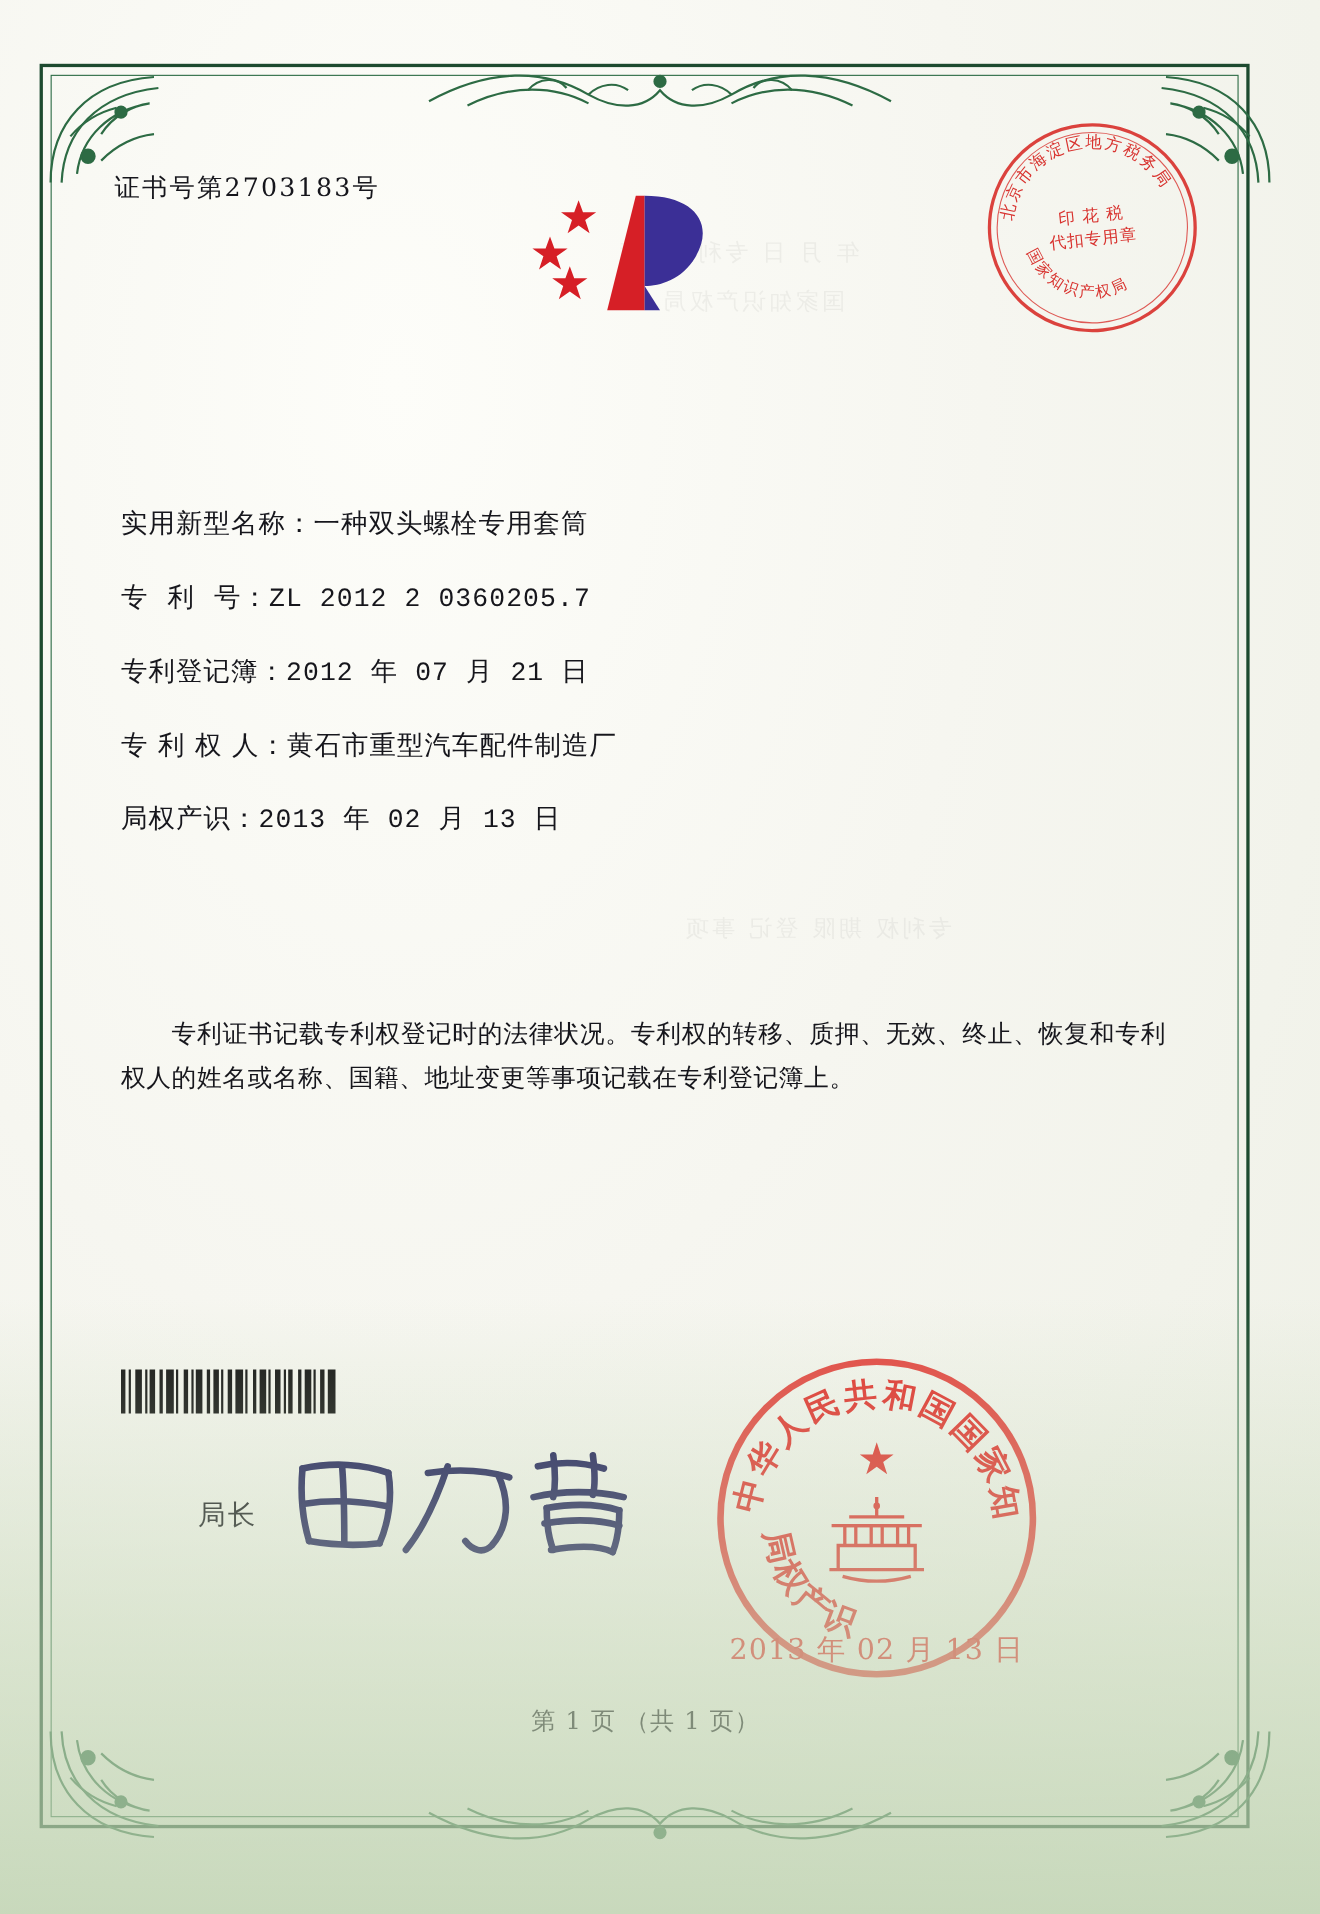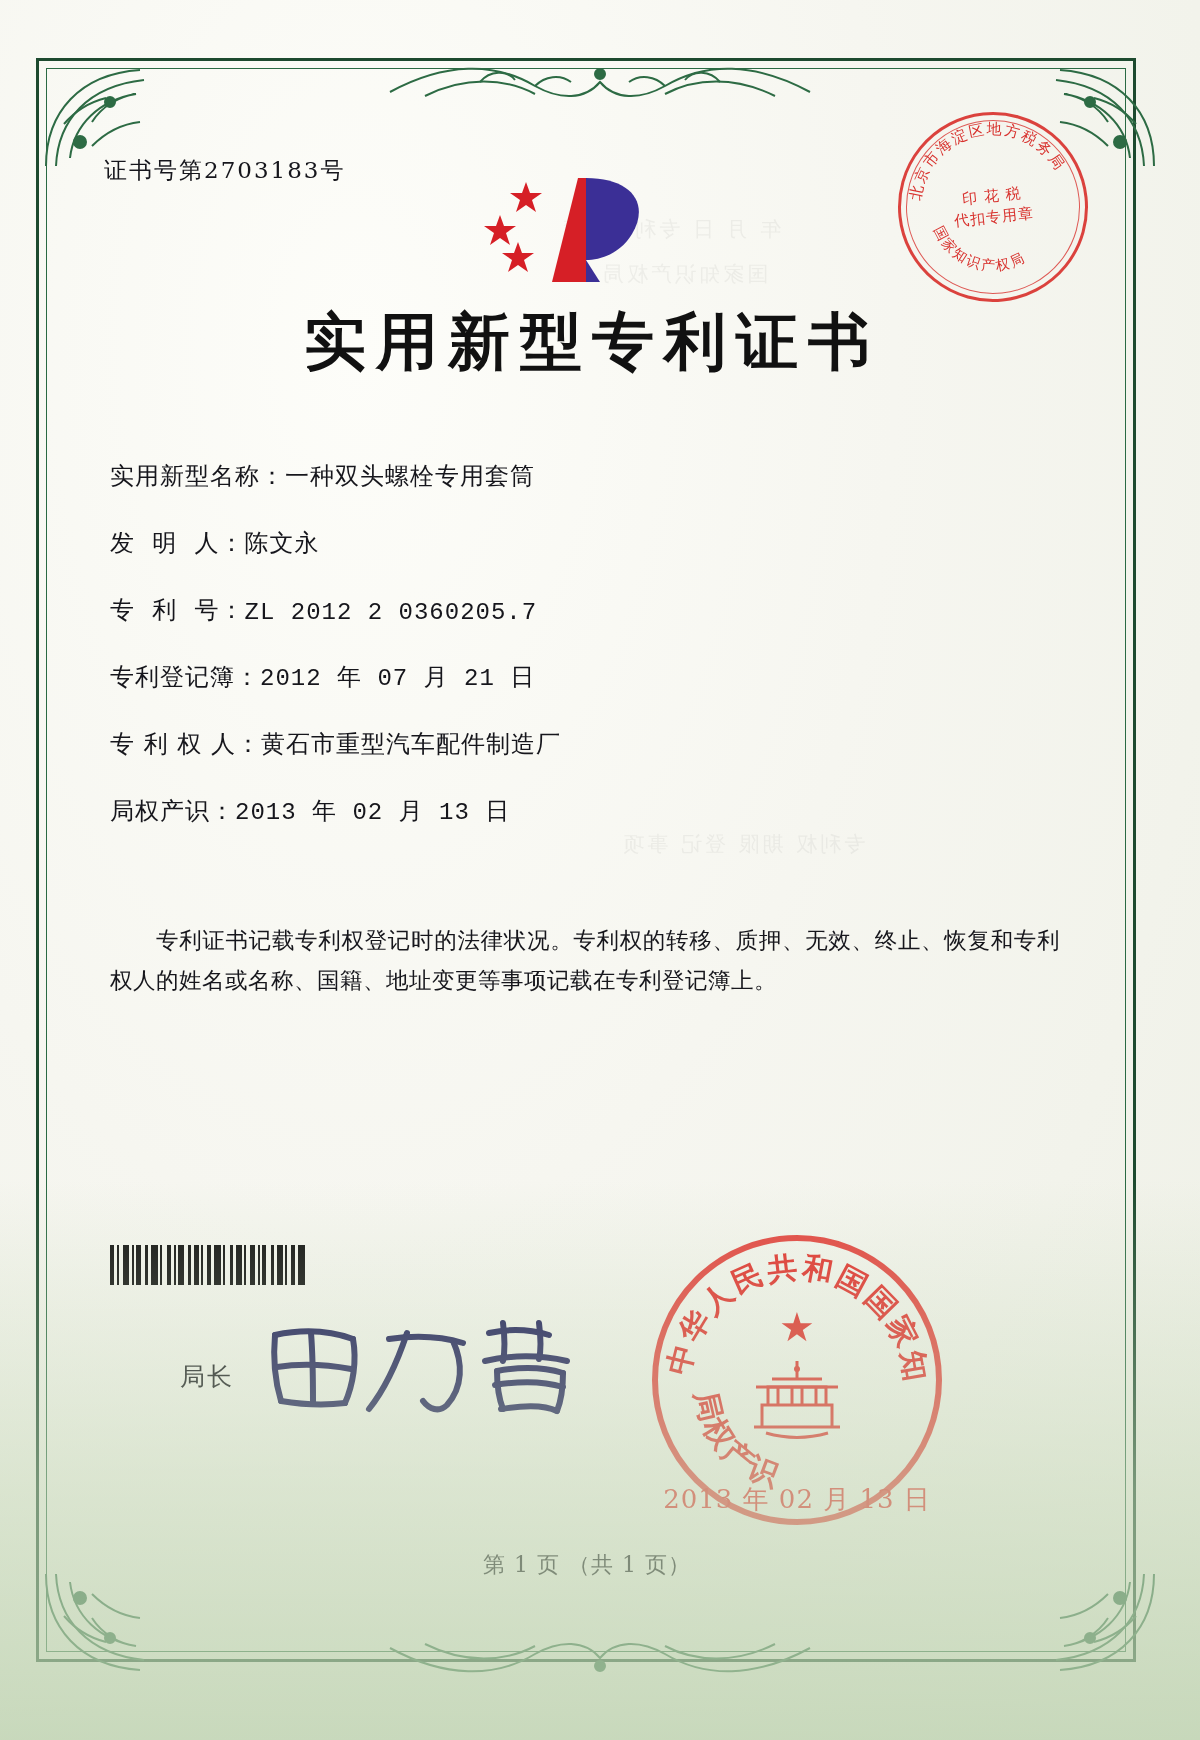--- a/index.html
+++ b/index.html
@@ -397,30 +397,25 @@
             <textPath href="#taxarc2" startOffset="8%">国家知识产权局</textPath>
           </text>
         </svg>
       </div>
       <div class="center-lines">
         <div>印 花 税</div>
         <div>代扣专用章</div>
       </div>
     </div>
 
-    <div class="title">实用新型专利证书</div>
 
     <div class="fields">
       <div class="field-row">
         <span class="field-label">实用新型名称：</span>
         <span class="field-value">一种双头螺栓专用套筒</span>
-      </div>
-      <div class="field-row">
-        <span class="field-label">发  明  人：</span>
-        <span class="field-value">陈文永</span>
       </div>
       <div class="field-row">
         <span class="field-label">专  利  号：</span>
         <span class="field-value">ZL 2012 2 0360205.7</span>
       </div>
       <div class="field-row">
         <span class="field-label">专利登记簿：</span>
         <span class="field-value">2012 年 07 月 21 日</span>
       </div>
       <div class="field-row">

